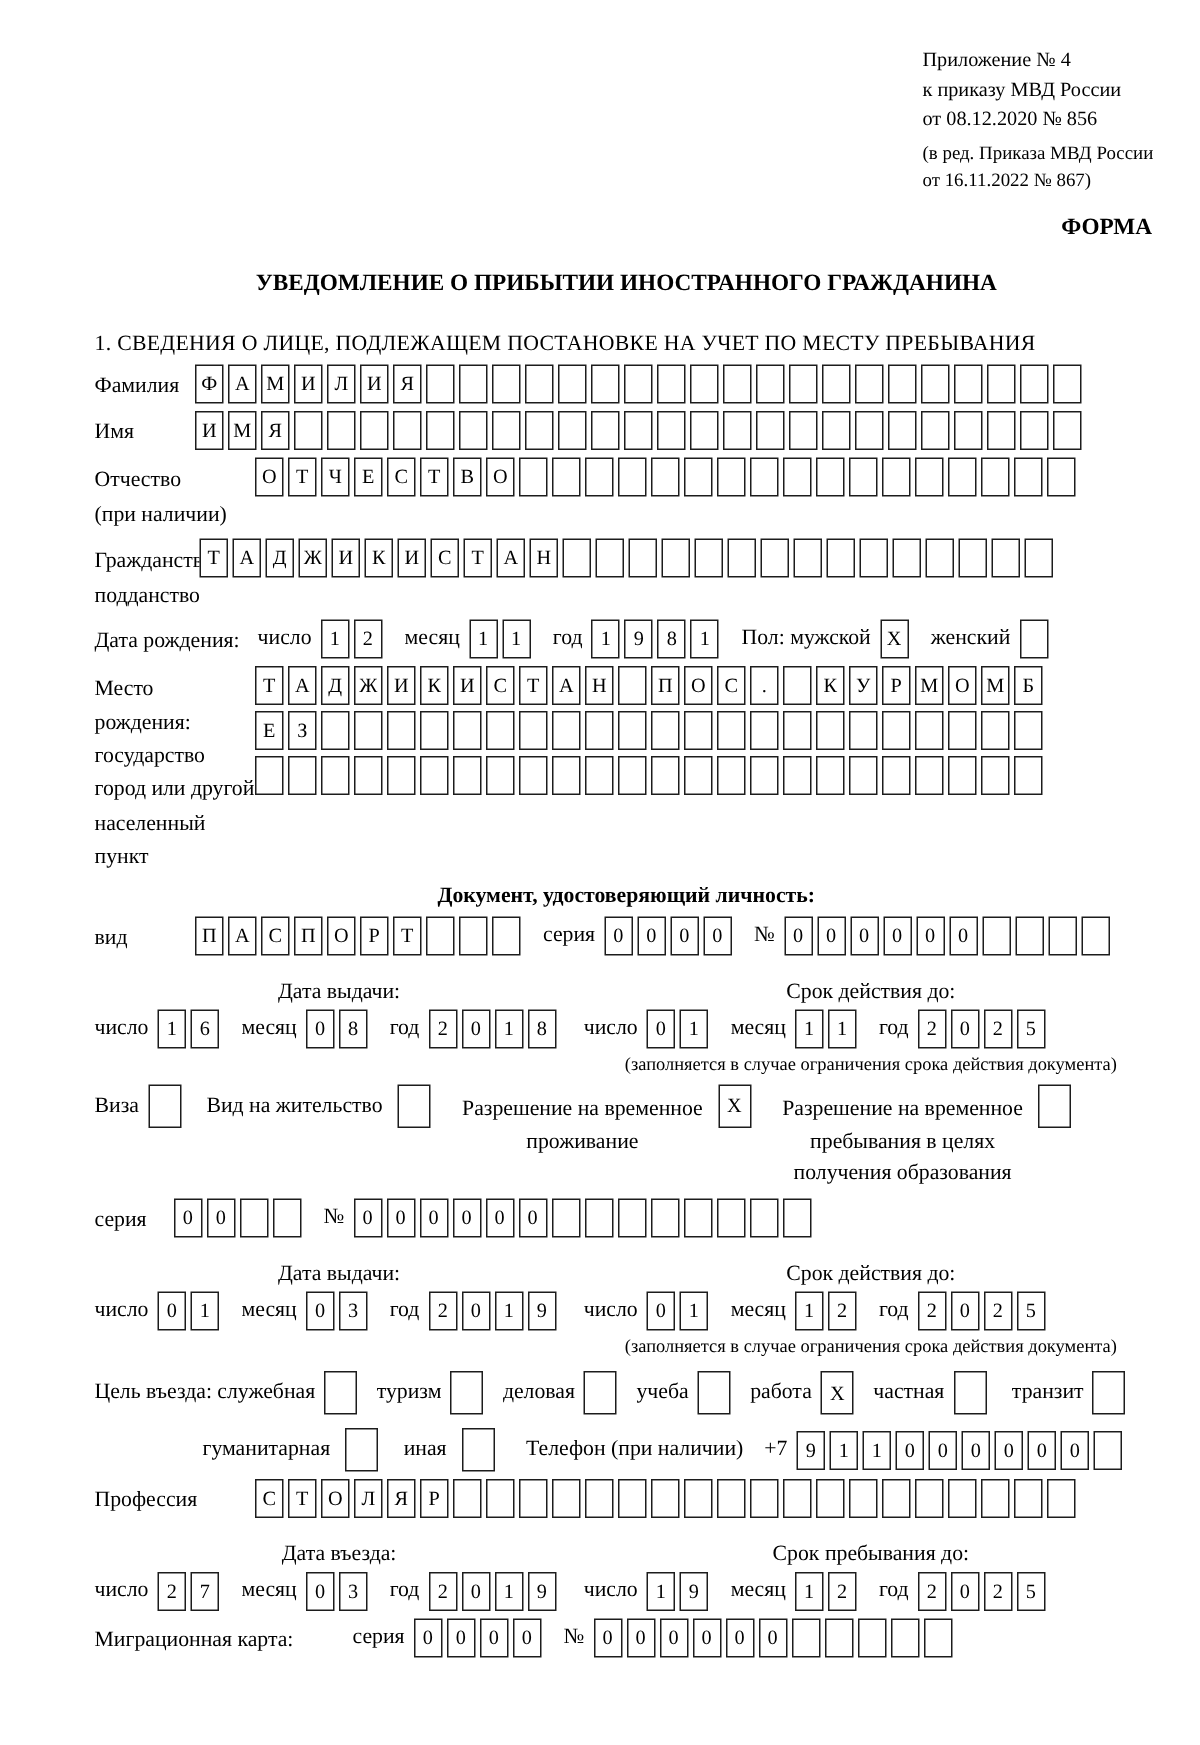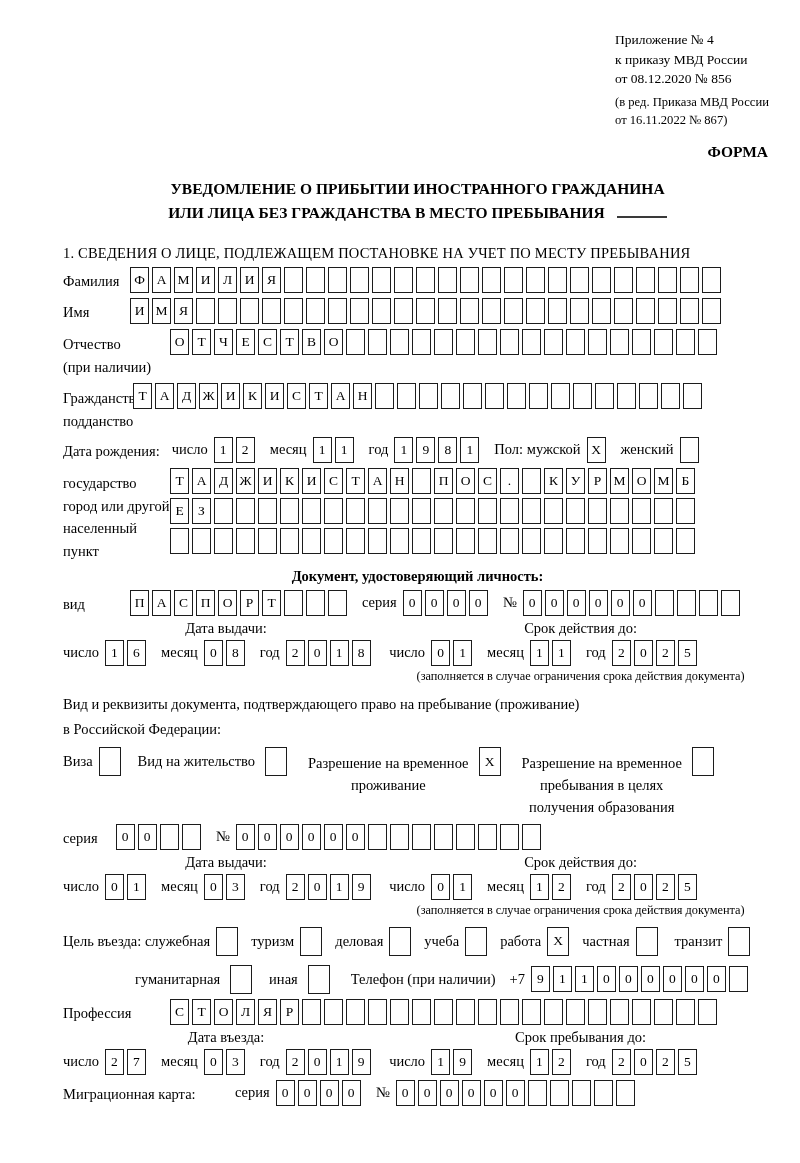--- a/index.html
+++ b/index.html
@@ -20,21 +20,21 @@
   .w160{width:160px;}
   .boxrow{display:inline-flex;flex:0 0 auto;}
   .cell{width:19px;height:26px;border:1.7px solid #1c1c1c;margin-right:3px;display:inline-flex;
         align-items:center;justify-content:center;font-size:13.5px;box-sizing:border-box;
         flex:0 0 auto;background:#fff;}
   .cb .cell{width:22px;height:29px;}
   .dlbl{font-size:14.5px;padding:4px 6px 0 12px;flex:0 0 auto;}
   .dlbl.first{padding-left:0;}
   .stack .boxrow{display:flex;margin-bottom:4px;}
   .center-bold{text-align:center;font-weight:bold;font-size:14.5px;margin-top:6px;}
-  .twocol{display:flex;margin-top:4px;}
+  .twocol{display:flex;margin-top:16px;}
   .col-l{flex:0 0 46%;}
   .col-r{flex:1;}
   .col-head{text-align:center;font-size:14.5px;margin-bottom:3px;}
   .dategroup{display:flex;align-items:flex-start;}
   .note{font-size:12.3px;margin-top:3px;text-align:center;}
   .para{font-size:14.5px;line-height:1.7;margin-top:8px;}
   .permits{display:flex;align-items:flex-start;margin-top:6px;}
   .permits .txt{font-size:14.5px;padding-top:6px;flex:0 0 auto;}
   .permits .multi{text-align:center;line-height:1.5;}
   .mr6{margin-right:6px;} .mr10{margin-right:10px;} .mr14{margin-right:14px;} .mr18{margin-right:18px;}
@@ -53,21 +53,20 @@
     <div>к приказу МВД России</div>
     <div>от 08.12.2020 № 856</div>
     <div class="small gap">(в ред. Приказа МВД России</div>
     <div class="small">от 16.11.2022 № 867)</div>
   </div>
 
   <div class="form-label">ФОРМА</div>
 
   <div class="title">
     <div>УВЕДОМЛЕНИЕ О ПРИБЫТИИ ИНОСТРАННОГО ГРАЖДАНИНА</div>
-    <div><span>ИЛИ ЛИЦА БЕЗ ГРАЖДАНСТВА В МЕСТО ПРЕБЫВАНИЯ</span><span class="blank"></span></div>
   </div>
 
   <div class="sec-heading">1. СВЕДЕНИЯ О ЛИЦЕ, ПОДЛЕЖАЩЕМ ПОСТАНОВКЕ НА УЧЕТ ПО МЕСТУ ПРЕБЫВАНИЯ</div>
 
   <div class="row">
     <div class="lbl w67">Фамилия</div>
     <div class="boxrow">
         <span class="cell">Ф</span>
         <span class="cell">А</span>
         <span class="cell">М</span>
@@ -224,20 +223,21 @@
         <span class="cell">X</span>
       </div>
     <div class="dlbl">женский</div>
     <div class="boxrow">
         <span class="cell"></span>
       </div>
   </div>
 
   <div class="row">
     <div class="lbl w107 multi-label">
+      <div>Место рождения:</div>
       <div>государство</div>
       <div>город или другой</div>
       <div>населенный пункт</div>
     </div>
     <div class="stack">
       <div class="boxrow">
           <span class="cell">Т</span>
           <span class="cell">А</span>
           <span class="cell">Д</span>
           <span class="cell">Ж</span>
@@ -396,24 +396,20 @@
             <span class="cell">2</span>
             <span class="cell">0</span>
             <span class="cell">2</span>
             <span class="cell">5</span>
           </div>
       </div>
       <div class="note">(заполняется в случае ограничения срока действия документа)</div>
     </div>
   </div>
 
-  <div class="para">
-    <div>Вид и реквизиты документа, подтверждающего право на пребывание (проживание)</div>
-    <div>в Российской Федерации:</div>
-  </div>
 
   <div class="permits">
     <div class="txt mr6">Виза</div>
     <div class="boxrow cb mr14">
         <span class="cell"></span>
       </div>
     <div class="txt mr10">Вид на жительство</div>
     <div class="boxrow cb mr18">
         <span class="cell"></span>
       </div>

